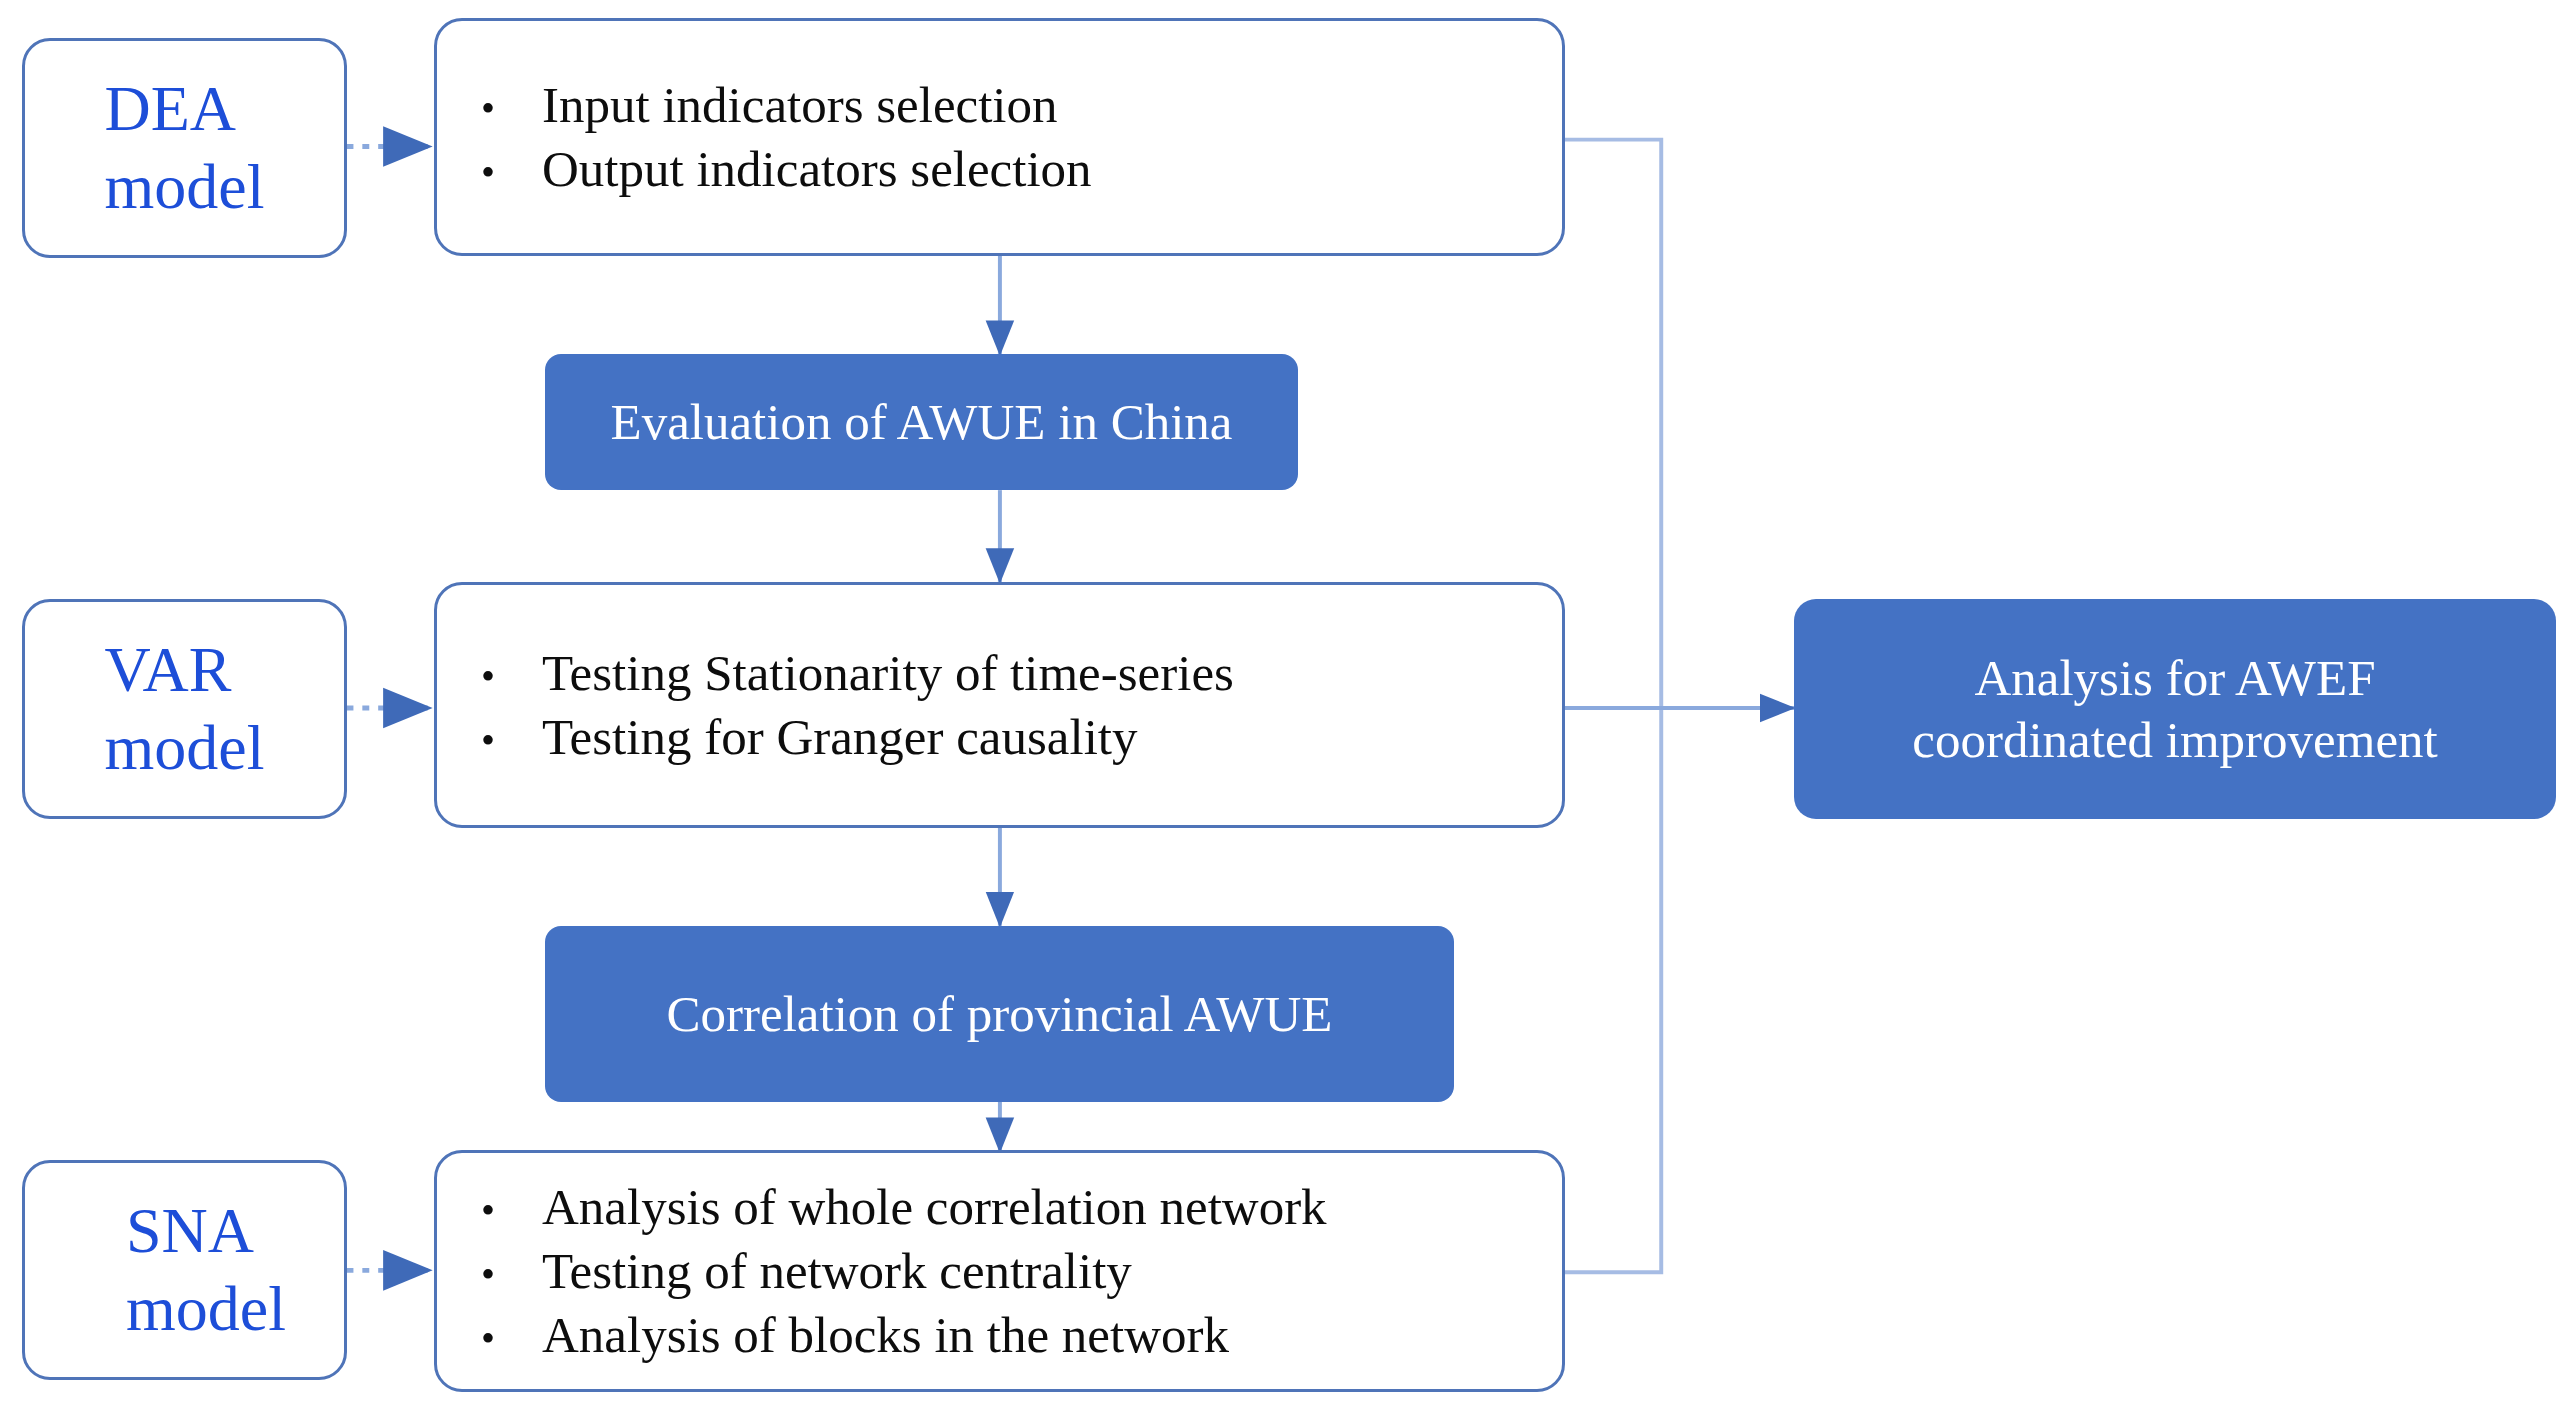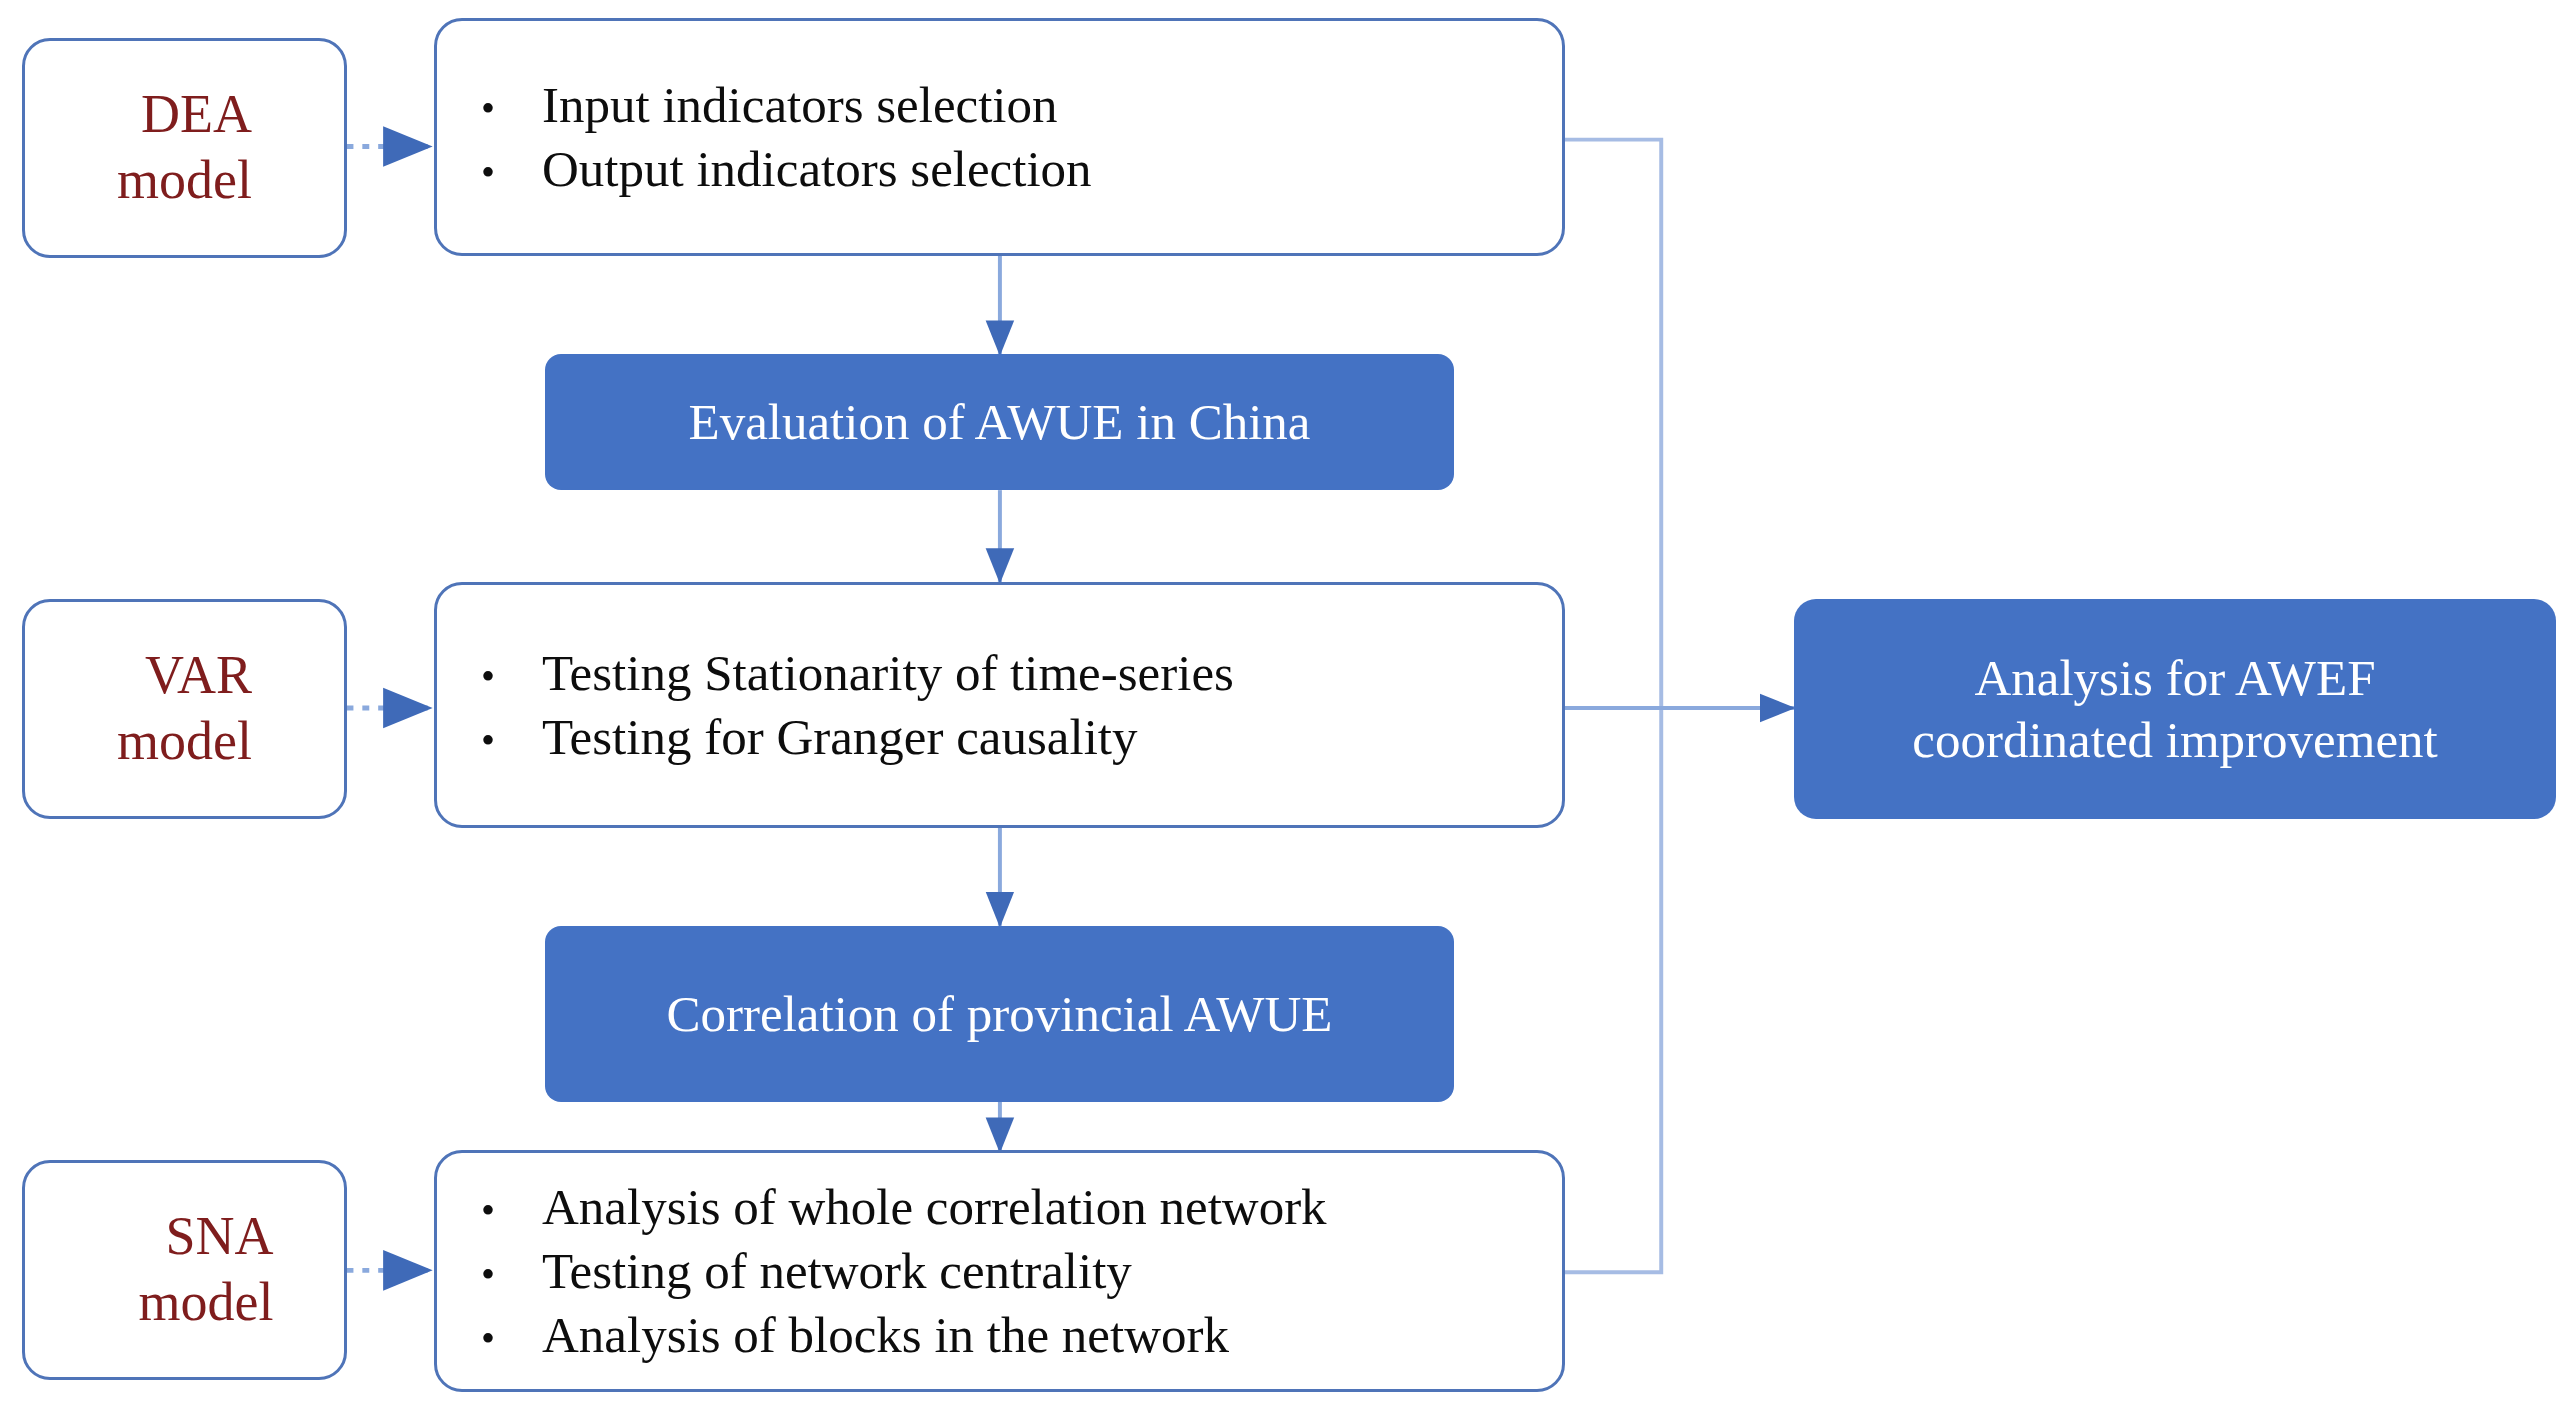--- a/index.html
+++ b/index.html
@@ -53,24 +53,24 @@
     justify-content: center;
     text-align: center;
     color: #ffffff;
   }
 
   
   .model-box {
     justify-content: center;
   }
   .model-label {
-    font-size: 54px;
+    font-size: 64px;
     line-height: 1.22;
-    color: #7f1d1d;
-    text-align: right;
+    color: #1d4ed8;
+    text-align: left;
     white-space: pre-line;
   }
 
   
   .bullet-box {
     padding-left: 44px;
   }
   .bullet-list {
     margin: 0;
     padding: 0;
@@ -191,21 +191,21 @@
         <span class="bullet-dot">•</span>
         <span class="bullet-text">Testing of network centrality</span>
       </li>
       <li>
         <span class="bullet-dot">•</span>
         <span class="bullet-text">Analysis of blocks in the network</span>
       </li>
     </ul>
   </div>
 
-  <div class="node filled" style="left:545px; top:354px; width:909px; height:136px;">
+  <div class="node filled" style="left:545px; top:354px; width:753px; height:136px;">
     <div class="filled-label">Evaluation of AWUE in China</div>
   </div>
 
   <div class="node filled" style="left:545px; top:926px; width:909px; height:176px;">
     <div class="filled-label">Correlation of provincial AWUE</div>
   </div>
 
   <div class="node filled" style="left:1794px; top:599px; width:762px; height:220px; border-radius:22px;">
     <div class="filled-label">Analysis for AWEF
 coordinated improvement</div>

